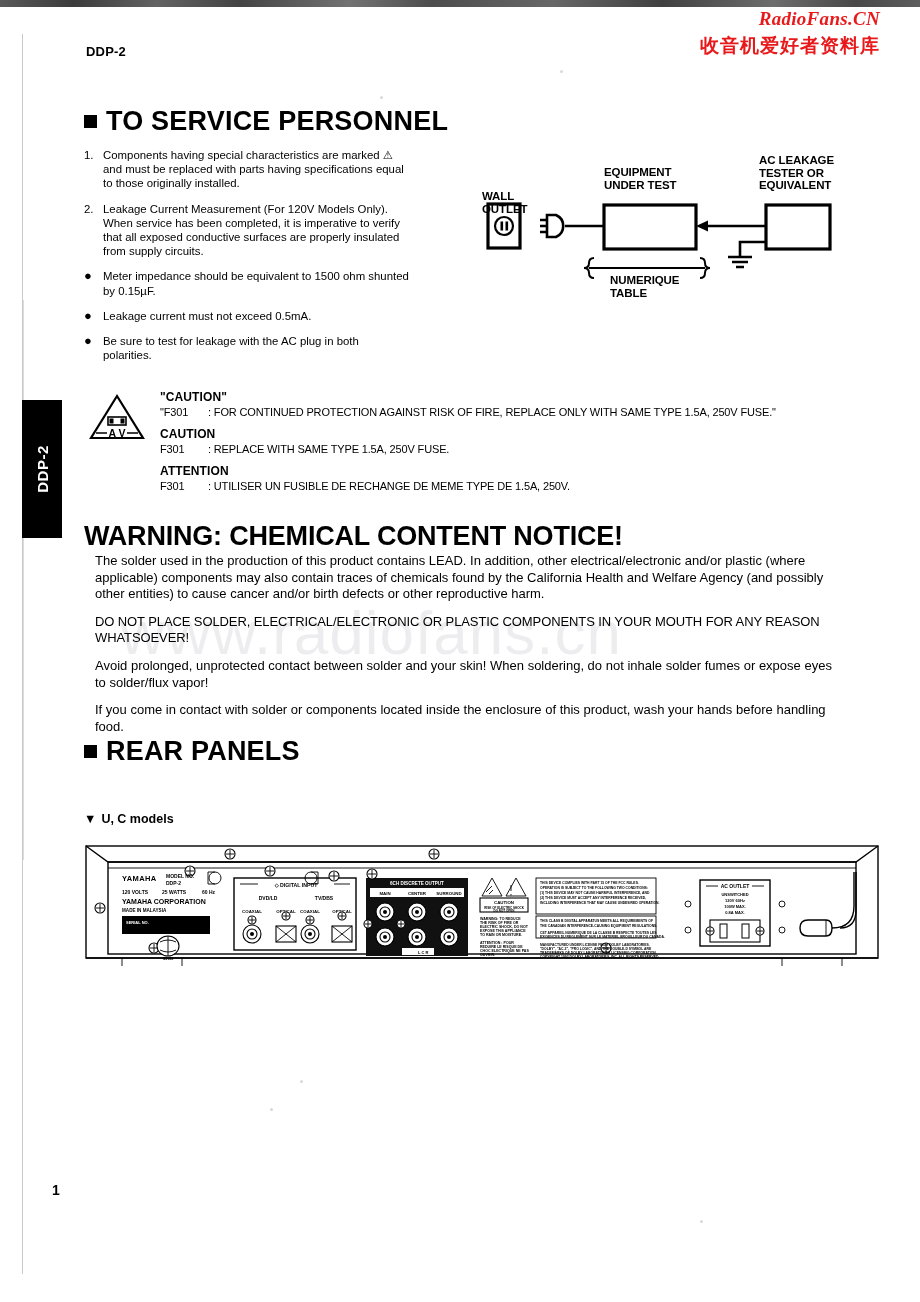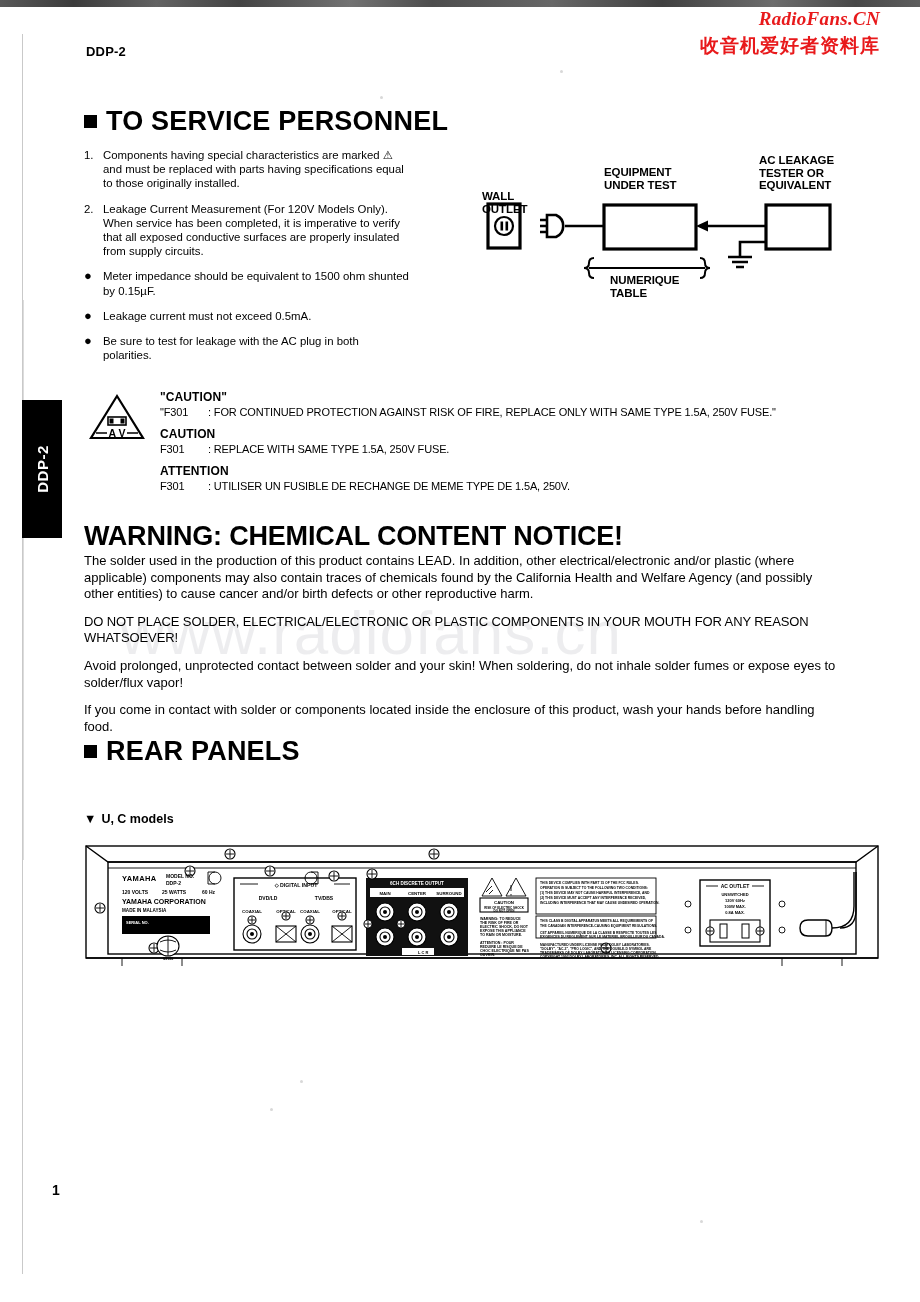--- a/index.html
+++ b/index.html
@@ -52,21 +52,21 @@
   .tri-wrap{position:absolute;left:0;top:2px;width:58px;height:48px;}
   .cau-text{margin-left:72px;font-size:11px;line-height:13px;}
   .cau-title{font-weight:700;font-size:12px;margin-bottom:2px;letter-spacing:.1px;}
   .cau-row{white-space:nowrap;letter-spacing:-.15px;}
   .cau-row .code{display:inline-block;width:48px;}
   .cau-gap{height:9px;}
 
   
   .warn-head{position:absolute;left:84px;top:521px;font-size:27px;font-weight:700;letter-spacing:-.2px;}
   .warn-body{position:absolute;left:84px;top:553px;width:752px;font-size:13px;line-height:16.6px;}
-  .warn-body p{margin:0 0 11px 0;}
+  .warn-body p{margin:0 0 11px 11px;}
   .warn-body p.caps{letter-spacing:-.1px;}
 
   
   .diagram{position:absolute;left:470px;top:160px;width:400px;height:150px;}
   .dg-lbl{position:absolute;font-size:11.5px;font-weight:700;line-height:12.6px;letter-spacing:-.1px;}
 
   
   .rear-head{position:absolute;left:84px;top:736px;}
   .rear-sub{position:absolute;left:84px;top:812px;font-size:12.5px;font-weight:700;}
   .rear-sub .tri{display:inline-block;margin-right:5px;}

